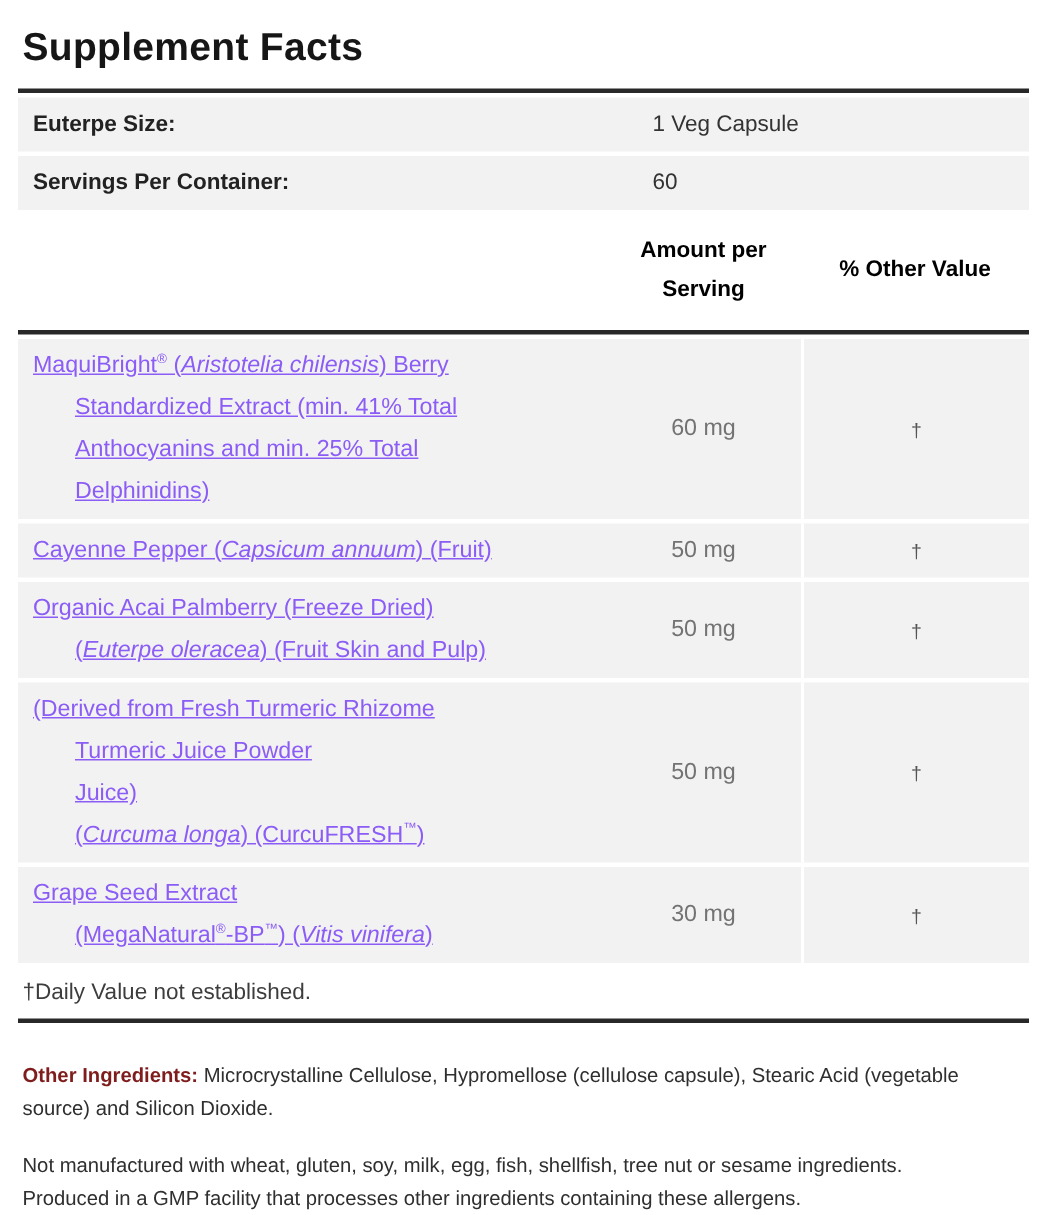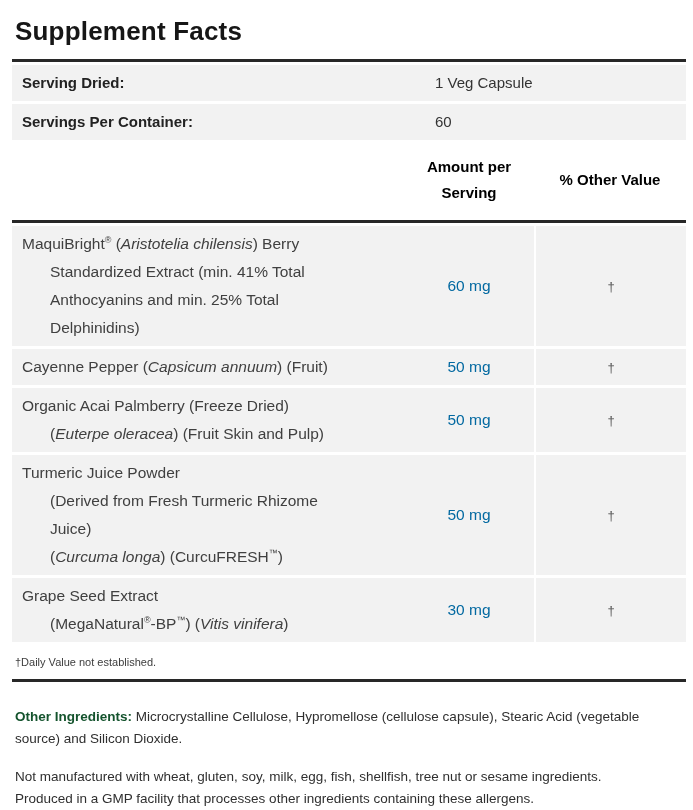--- a/index.html
+++ b/index.html
@@ -36,59 +36,59 @@
   .thead .amount-head span{max-width:100px;line-height:26px;}
   .thead .dv-head span{line-height:26px;}
 
   
   .irow{
     display:grid;grid-template-columns:392px 130px 152px;
     background:#f2f2f2;margin-bottom:3px;
   }
   .irow .name{
     padding:4px 8px 4px 38px;
-    font-size:15.5px;line-height:28px;color:#404040;
+    font-size:15.5px;line-height:28px;color:#8b5cf6;text-decoration:underline;
   }
   .irow .name .line{white-space:nowrap;}
   .irow .name .line:first-child{margin-left:-28px;}
   .irow .name i{font-style:italic;}
   .irow .name sup{font-size:9px;line-height:0;}
   .irow .amount{
     display:flex;align-items:center;justify-content:center;
-    font-size:15.5px;color:#0369a1;
+    font-size:15.5px;color:#737373;
   }
   .irow .dv{
     display:flex;align-items:center;justify-content:center;
     border-left:2px solid #fff;
     font-size:13px;color:#555;
   }
 
   .footnote{
-    padding:8px 0 8px 3px;font-size:11px;color:#3d3d3d;line-height:18px;
+    padding:8px 0 8px 3px;font-size:15px;color:#3d3d3d;line-height:18px;
   }
 
   .bottom-text{margin-left:3px;margin-right:2px;}
   .para{
     font-size:13.5px;line-height:22px;color:#2f2f2f;
   }
-  .para b{color:#14532d;}
+  .para b{color:#7f1d1d;}
   .para-other{margin-top:24px;}
   .para-allergen{margin-top:16px;}
 </style>
 </head>
 <body>
 
 <div class="label">
 
   <div class="page-title">Supplement Facts</div>
 
   <div class="rule"></div>
 
   <div class="srow">
-    <div class="slabel">Serving Dried:</div>
+    <div class="slabel">Euterpe Size:</div>
     <div class="svalue">1 Veg Capsule</div>
   </div>
   <div class="srow">
     <div class="slabel">Servings Per Container:</div>
     <div class="svalue">60</div>
   </div>
 
   <div class="thead">
     <div class="hcell"></div>
     <div class="hcell amount-head">
@@ -125,22 +125,22 @@
       <div class="name">
           <div class="line">Organic Acai Palmberry (Freeze Dried)</div>
           <div class="line">(<i>Euterpe oleracea</i>) (Fruit Skin and Pulp)</div>
         </div>
       <div class="amount">50 mg</div>
       <div class="dv">†</div>
     </div>
 
     <div class="irow">
       <div class="name">
+          <div class="line">(Derived from Fresh Turmeric Rhizome</div>
           <div class="line">Turmeric Juice Powder</div>
-          <div class="line">(Derived from Fresh Turmeric Rhizome</div>
           <div class="line">Juice)</div>
           <div class="line">(<i>Curcuma longa</i>) (CurcuFRESH<sup>™</sup>)</div>
         </div>
       <div class="amount">50 mg</div>
       <div class="dv">†</div>
     </div>
 
     <div class="irow">
       <div class="name">
           <div class="line">Grape Seed Extract</div>

